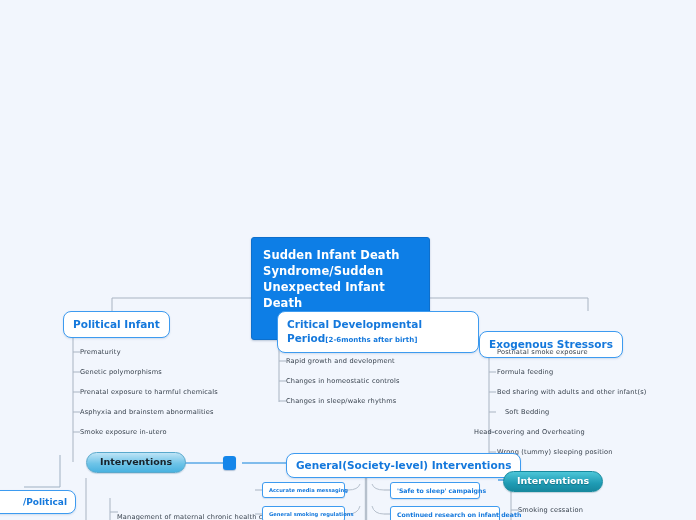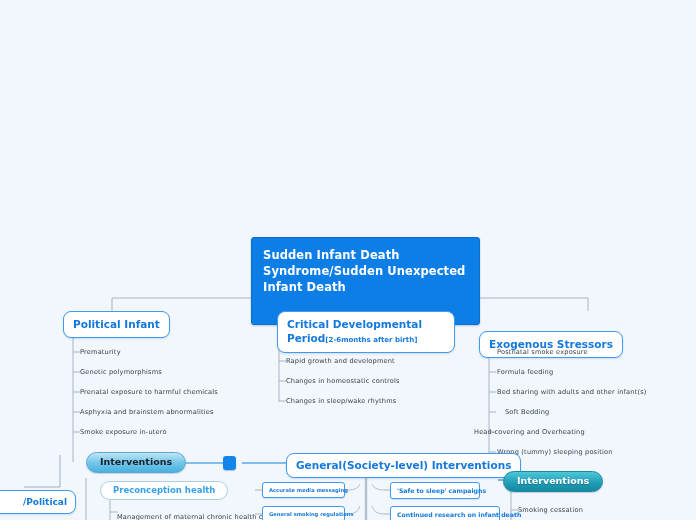--- a/index.html
+++ b/index.html
@@ -7,21 +7,21 @@
     width:696px;height:520px;overflow:hidden;position:relative;
     background:#f2f6fd;
     font-family:"DejaVu Sans", sans-serif;
     -webkit-font-smoothing:antialiased;
   }
   .canvas{position:absolute;inset:0;}
   svg.wires{position:absolute;left:0;top:0;width:696px;height:520px;overflow:visible;}
 
   
   .root{
-    position:absolute;left:251px;top:237px;width:229px;
+    position:absolute;left:251px;top:237px;width:179px;
     box-sizing:border-box;
     background:#0d7ee6;
     border:1px solid #0d6fcc;
     border-radius:3px;
     padding:10px 10px 28px 11px;
     color:#ffffff;
     font-weight:bold;font-size:11.5px;line-height:1.38;
     letter-spacing:.1px;
     box-shadow:0 1px 2px rgba(20,60,110,.25);
   }
@@ -185,43 +185,40 @@
 
   <div class="branch" style="left:63px;top:311px;">
     <span>Political Infant</span>
   </div>
   <div class="leaf" style="left:80px;top:348px;">Prematurity</div>
   <div class="leaf" style="left:80px;top:368px;">Genetic polymorphisms</div>
   <div class="leaf" style="left:80px;top:388px;">Prenatal exposure to harmful chemicals</div>
   <div class="leaf" style="left:80px;top:408px;">Asphyxia and brainstem abnormalities</div>
   <div class="leaf" style="left:80px;top:428px;">Smoke exposure in-utero</div>
 
-  <div class="branch" style="left:277px;top:311px;width:178px;">
+  <div class="branch" style="left:277px;top:311px;width:202px;">
     <span>Critical Developmental Period</span><span class="sub">[2-6months after birth]</span>
   </div>
   <div class="leaf" style="left:286px;top:357px;">Rapid growth and development</div>
   <div class="leaf" style="left:286px;top:377px;">Changes in homeostatic controls</div>
   <div class="leaf" style="left:286px;top:397px;">Changes in sleep/wake rhythms</div>
 
   <div class="branch" style="left:479px;top:311px;margin-top:20px;">
     <span>Exogenous Stressors</span>
   </div>
   <div class="leaf" style="left:497px;top:348px;">Postnatal smoke exposure</div>
   <div class="leaf" style="left:497px;top:368px;">Formula feeding</div>
   <div class="leaf" style="left:497px;top:388px;">Bed sharing with adults and other infant(s)</div>
   <div class="leaf" style="left:497px;top:408px;margin-left:8px;">Soft Bedding</div>
   <div class="leaf" style="left:474px;top:428px;text-align:center;">Head-covering and Overheating</div>
   <div class="leaf" style="left:497px;top:448px;">Wrong (tummy) sleeping position</div>
 
   <div class="pill-lt" style="left:86px;top:452px;">
     <span>Interventions</span>
   </div>
-  <div class="capsule" style="left:100px;top:481px;">
-    <span>Preconception health</span>
-  </div>
   <div class="leaf" style="left:117px;top:513px;">Management of maternal chronic health conditions</div>
 
   <div class="sq" style="left:223px;top:456px;"></div>
 
   <div class="clipnode" style="left:-44px;top:490px;width:120px;">
     <span style="float:right;">/Political</span>
   </div>
 
   <div class="branch" style="left:286px;top:453px;padding:4px 9px 5px 9px;text-align:center;">
     <span>General(Society-level) Interventions</span>

